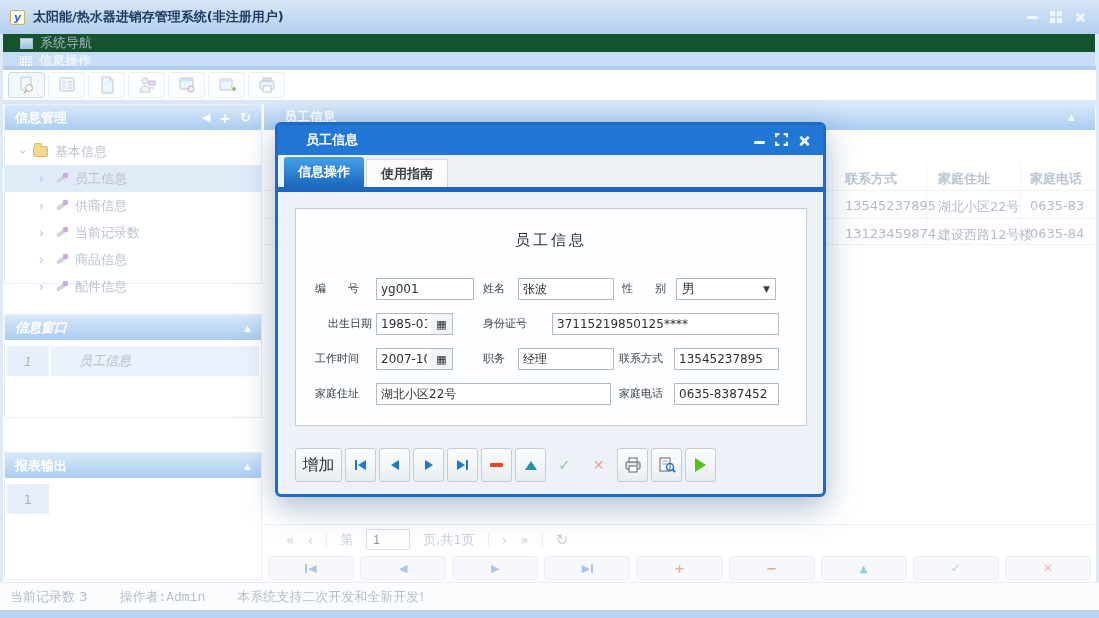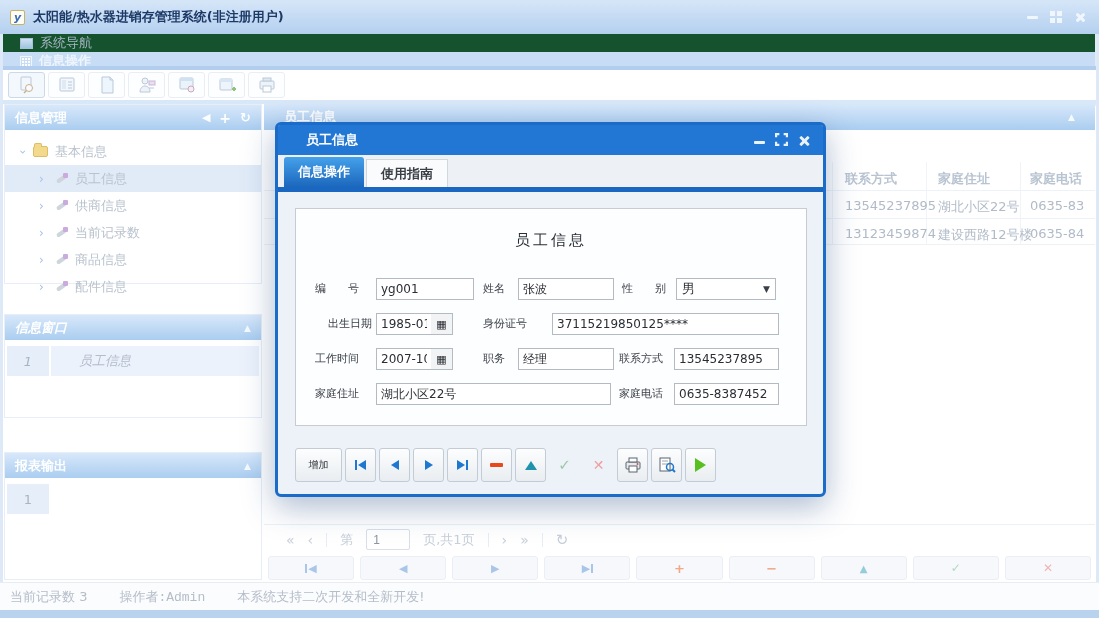--- a/index.html
+++ b/index.html
@@ -119,21 +119,21 @@
   .fi{position:absolute;height:22px;border:1px solid #b4bac2;background:#fff;font-size:12px;color:#2a2e33;
     padding:0 4px;font-family:"DejaVu Sans","Liberation Sans",sans-serif;}
   .fsel{position:absolute;height:22px;border:1px solid #b4bac2;background:#fff;font-size:13px;color:#2a2e33;
     display:flex;align-items:center;padding:0 5px;}
   .fsel .arr{margin-left:auto;font-size:9px;color:#3a3f46;}
   .calbtn{position:absolute;width:22px;height:22px;border:1px solid #b4bac2;border-left:none;background:#f2f3f5;
     display:flex;align-items:center;justify-content:center;font-size:11px;color:#2a2e33;}
   .dbtnbar{position:absolute;left:17px;top:256px;display:flex;gap:3px;align-items:center;}
   .dbtn{height:34px;width:31px;border:1px solid #c3cbd4;border-radius:3px;
     background:linear-gradient(#fdfdfe,#e9edf1);display:flex;align-items:center;justify-content:center;gap:1px;}
-  .dbtn.txt{width:47px;font-size:10px;color:#2f343a;}
+  .dbtn.txt{width:47px;font-size:16px;color:#2f343a;}
   .dbtn.flat{border-color:transparent;background:none;}
   .tri-l{width:0;height:0;border-top:5px solid transparent;border-bottom:5px solid transparent;border-right:8px solid #1e78d0;}
   .tri-r{width:0;height:0;border-top:5px solid transparent;border-bottom:5px solid transparent;border-left:8px solid #1e78d0;}
   .vbar{width:2px;height:10px;background:#1e78d0;}
   .dminus{width:13px;height:4px;background:#e8491a;border-radius:1px;}
   .dup{width:0;height:0;border-left:6px solid transparent;border-right:6px solid transparent;border-bottom:9px solid #1f93ac;}
   .dok{color:#9cc8a4;font-size:15px;font-weight:bold;}
   .dxx{color:#eda0a0;font-size:14px;font-weight:bold;}
   .tri-play{width:0;height:0;border-top:7px solid transparent;border-bottom:7px solid transparent;border-left:11px solid #58c01e;}
 </style>

